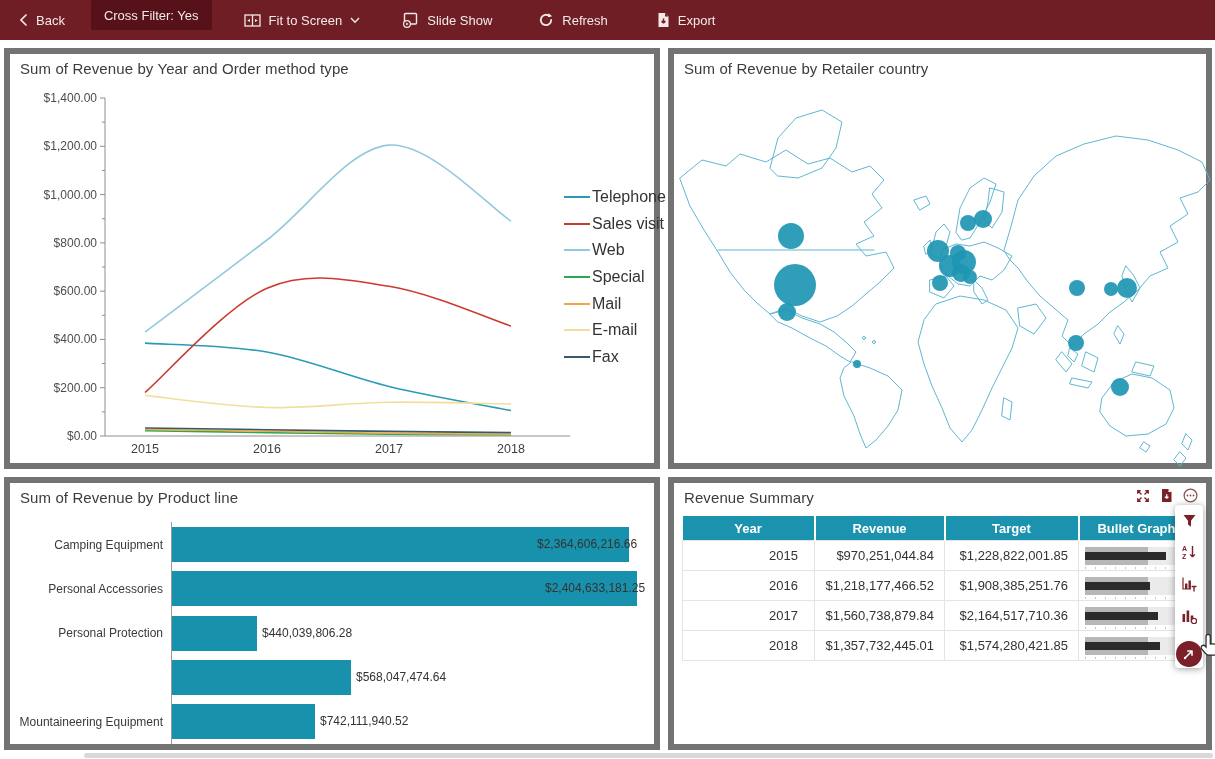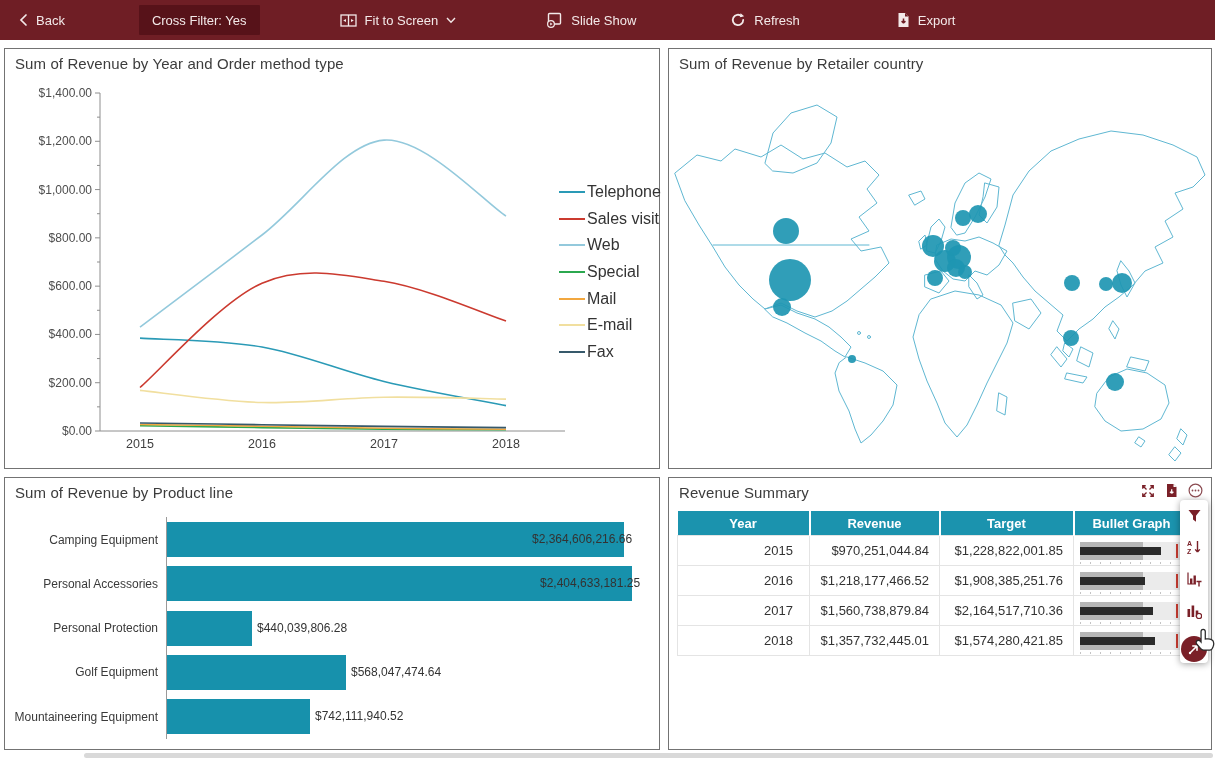--- a/index.html
+++ b/index.html
@@ -4,38 +4,38 @@
 <style>
   html,body{margin:0;padding:0;}
   body{
     width:1215px;height:759px;position:relative;background:#ffffff;
     font-family:"Liberation Sans",sans-serif;overflow:hidden;
     -webkit-font-smoothing:antialiased;
   }
   
   .toolbar{
     position:absolute;left:0;top:0;width:1215px;height:40px;
-    background:#6F1E25;display:flex;align-items:center;color:#F3E9E9;gap:48px;
+    background:#6F1E25;display:flex;align-items:flex-start;color:#F3E9E9;
   }
   .tb-btn{
     display:flex;align-items:center;gap:8px;height:40px;padding:0 10px;
     background:transparent;border:none;color:#F3E9E9;font-size:13px;
     font-family:"Liberation Sans",sans-serif;cursor:pointer;white-space:nowrap;
   }
   .tb-btn svg{display:block}
   #btn-back{margin-left:8px}
   #btn-cross-filter{
     background:#571219;height:30px;margin-left:16px;padding:4px 13px;border-radius:1px;
   }
   #btn-fit{margin-left:22px}
   #btn-slideshow{margin-left:22px}
   #btn-refresh{margin-left:26px}
   #btn-export{margin-left:28px}
   
-  .panel{position:absolute;background:#fff;border:1px solid #737373;box-sizing:border-box;}
+  .panel{position:absolute;background:#fff;border:6px solid #737373;box-sizing:border-box;}
   #panel-line {left:4px;  top:48px;  width:656px; height:421px;}
   #panel-map  {left:668px;top:48px;  width:544px; height:421px;}
   #panel-bar  {left:4px;  top:477px; width:656px; height:273px;}
   #panel-table{left:668px;top:477px; width:544px; height:273px;}
   .panel h2{
     position:absolute;left:10px;top:6px;margin:0;font-size:15px;font-weight:400;
     color:#3C3C3C;z-index:2;letter-spacing:.1px;
   }
   
   #line-svg{position:absolute;left:0;top:0;width:654px;height:419px;}
@@ -324,21 +324,20 @@
         <div class="bar-cat">Personal Accessories</div>
         <div class="bar-rect" style="width: 465px; background: rgb(23, 145, 172);"></div>
         <span class="bar-val" style="left: 535px;">$2,404,633,181.25</span>
       </div>
       <div class="bar-row" style="top: 132.5px;">
         <div class="bar-cat">Personal Protection</div>
         <div class="bar-rect" style="width: 85px; background: rgb(23, 145, 172);"></div>
         <span class="bar-val" style="left: 252px;">$440,039,806.28</span>
       </div>
       <div class="bar-row" style="top: 176.75px;">
-        <div class="bar-cat">Golf Equipment</div>
         <div class="bar-rect" style="width: 179px; background: rgb(23, 145, 172);"></div>
         <span class="bar-val" style="left: 346px;">$568,047,474.64</span>
       </div>
       <div class="bar-row" style="top: 221px;">
         <div class="bar-cat">Mountaineering Equipment</div>
         <div class="bar-rect" style="width: 143px; background: rgb(23, 145, 172);"></div>
         <span class="bar-val" style="left: 310px;">$742,111,940.52</span>
       </div>
     </div>
 </section>

